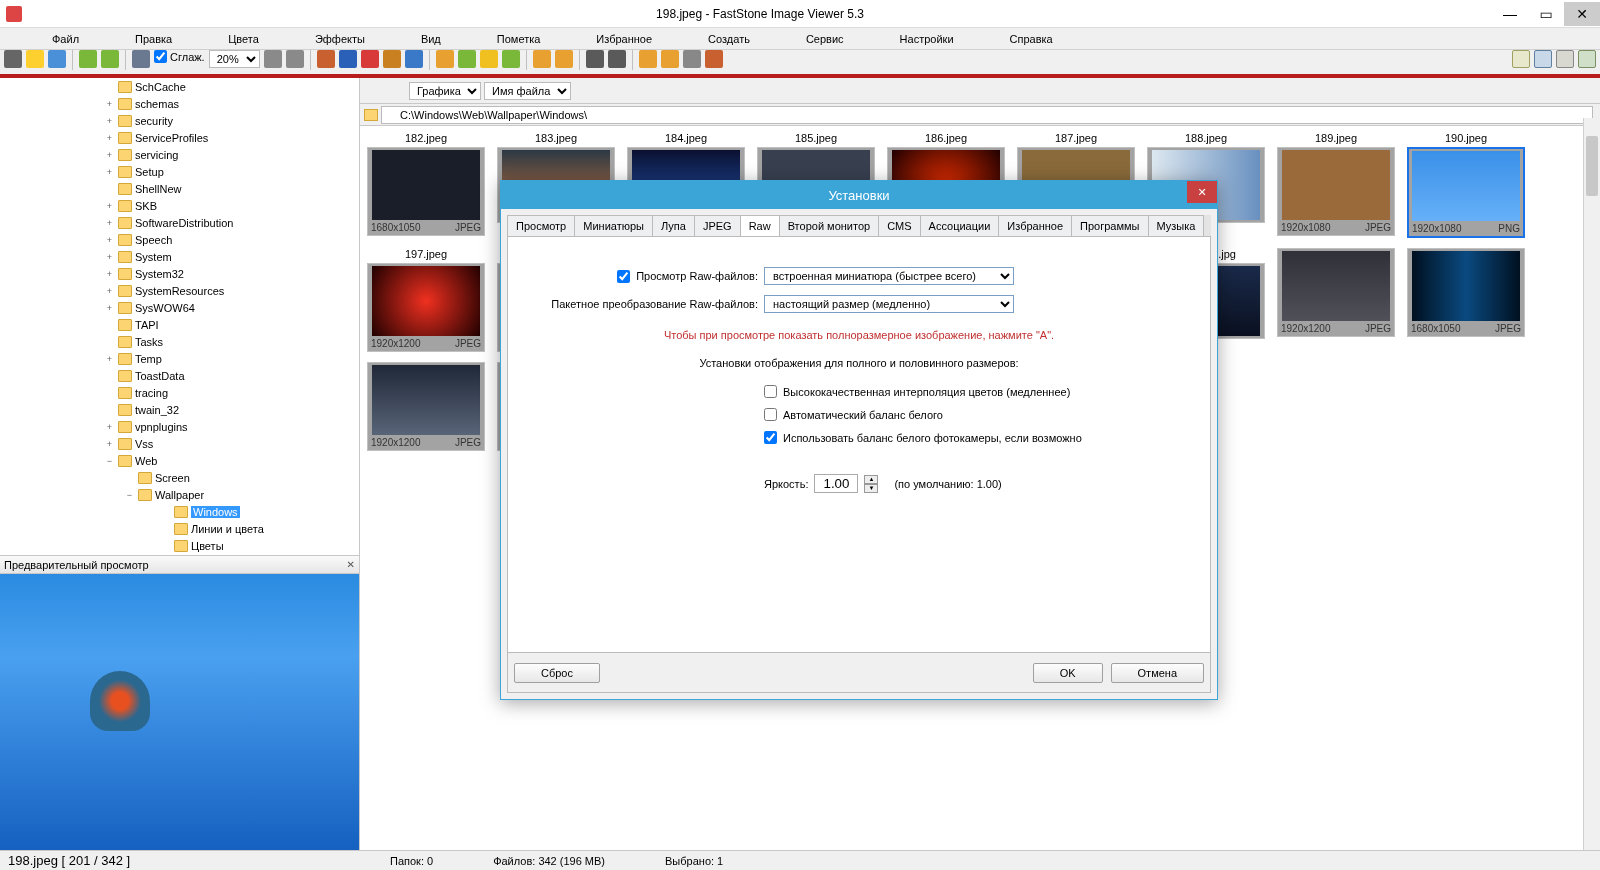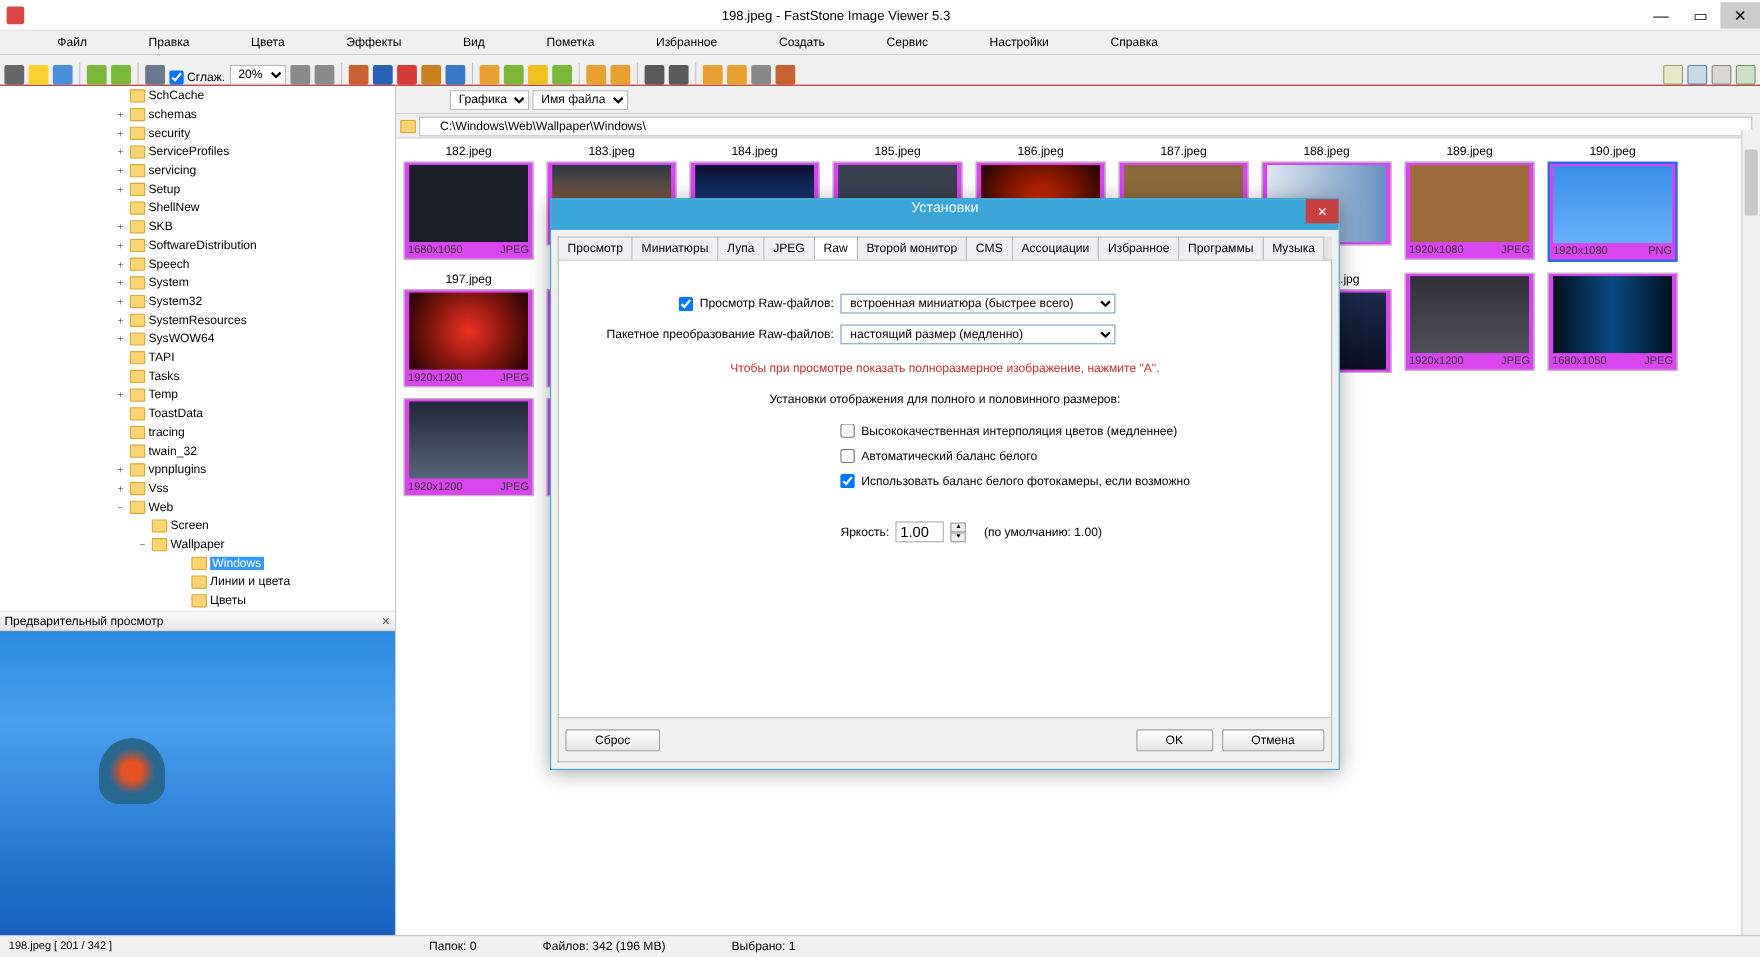--- a/index.html
+++ b/index.html
@@ -5,21 +5,21 @@
 * { box-sizing: border-box; margin: 0; padding: 0; }
 body { font-family: "Segoe UI", Tahoma, sans-serif; font-size: 11px; background: #fff; width: 1600px; height: 870px; overflow: hidden; position: relative; color: #000; }
 .titlebar { height: 28px; background: #fff; display: flex; align-items: center; border-bottom: 1px solid #ddd; }
 .titlebar .app-icon { width: 16px; height: 16px; margin: 0 6px; background: #d44; border-radius: 2px; }
 .titlebar .title-text { flex: 1; text-align: center; font-size: 12px; }
 .titlebar .win-btns { display: flex; }
 .titlebar .win-btn { width: 36px; height: 24px; display: flex; align-items: center; justify-content: center; font-size: 14px; }
 .titlebar .close-btn { background: #ccc; }
 .menubar { height: 22px; background: #f0f0f0; display: flex; align-items: center; padding: 0 4px; gap: 2px; border-bottom: 1px solid #d0d0d0; }
 .menubar span { padding: 2px 6px; margin-left: 42px; }
-.toolbar { height: 28px; background: #f0f0f0; display: flex; align-items: flex-end; padding: 0 4px; gap: 4px; border-bottom: 1px solid #b91c1c; }
+.toolbar { height: 28px; background: #f0f0f0; display: flex; align-items: flex-start; padding: 0 4px; gap: 4px; border-bottom: 4px solid #b91c1c; }
 .toolbar .tb-icon { width: 18px; height: 18px; border-radius: 2px; }
 .toolbar .tb-sep { width: 1px; height: 20px; background: #c0c0c0; margin: 0 2px; }
 .zoom-chk { display: flex; align-items: center; gap: 3px; }
 .zoom-select { border: 1px solid #bbb; padding: 1px 3px; background: #fff; font-size: 11px; }
 .toolbar-right { margin-left: auto; display: flex; gap: 4px; }
 .main-layout { display: flex; height: calc(100% - 28px - 22px - 28px - 20px); }
 .sidebar { width: 360px; display: flex; flex-direction: column; border-right: 1px solid #c8c8c8; }
 .tree-panel { flex: 1; overflow: auto; background: #fff; border-bottom: 1px solid #c8c8c8; }
 .tree-item { display: flex; align-items: center; height: 17px; padding-left: 60px; gap: 3px; white-space: nowrap; margin-left: 44px; }
 .tree-item.deep1 { padding-left: 80px; }
@@ -34,43 +34,43 @@
 .preview-bird { position: absolute; left: 25%; top: 35%; width: 60px; height: 60px; background: radial-gradient(circle,#e85020 20%,#2a6890 50%); border-radius: 50% 50% 30% 30%; }
 .content-area { flex: 1; display: flex; flex-direction: column; overflow: hidden; }
 .nav-toolbar { height: 26px; background: #f0f0f0; display: flex; align-items: center; padding: 0 4px; gap: 3px; border-bottom: 1px solid #c8c8c8; }
 .nav-toolbar .sort-select { border: 1px solid #bbb; padding: 1px 3px; background: #fff; font-size: 11px; }
 .path-bar { height: 22px; background: #f0f0f0; display: flex; align-items: center; padding: 0 4px; gap: 3px; border-bottom: 1px solid #c8c8c8; }
 .path-bar .path-input { flex: 1; border: 1px solid #bbb; padding: 2px 18px; background: #fff; font-size: 11px; }
 .thumbs-scroll { flex: 1; overflow: auto; background: #fff; padding: 6px; }
 .thumbs-grid { display: flex; flex-wrap: wrap; gap: 10px; align-content: flex-start; }
 .thumb-block { width: 120px; display: flex; flex-direction: column; align-items: center; gap: 3px; }
 .thumb-name { font-size: 11px; }
-.thumb-frame { width: 118px; border: 1px solid #c0c0c0; background: #d946ef; padding: 2px; display: flex; flex-direction: column; align-items: center; justify-content: flex-end; }
+.thumb-frame { width: 118px; border: 1px solid #c0c0c0; background: #a3a3a3; padding: 2px; display: flex; flex-direction: column; align-items: center; justify-content: flex-end; }
 .thumb-frame.selected { border: 2px solid #1a72e8; }
 .thumb-img { width: 108px; height: 70px; background: #4080c0; }
 .thumb-meta { width: 100%; display: flex; justify-content: space-between; font-size: 10px; color: #333; padding: 2px 1px 0; }
 .statusbar { height: 20px; background: #f0f0f0; display: flex; align-items: center; font-size: 11px; border-top: 1px solid #c8c8c8; }
 .statusbar .seg { padding: 0 10px; border-right: 1px solid #c8c8c8; }
 .statusbar .icons { margin-left: auto; display: flex; gap: 4px; padding: 0 6px; }
 .sb-icon { width: 14px; height: 14px; background: #d8d8d8; border-radius: 2px; }
 .dialog { position: absolute; left: 500px; top: 180px; width: 718px; height: 520px; background: #f0f0f0; border: 1px solid #3ba5d8; box-shadow: 0 3px 18px rgba(0,0,0,.35); display: flex; flex-direction: column; }
-.dlg-title { height: 28px; background: #3ba5d8; display: flex; align-items: flex-start; justify-content: center; color: #fff; font-size: 13px; position: relative; }
+.dlg-title { height: 28px; background: #3ba5d8; display: flex; align-items: center; justify-content: center; color: #fff; font-size: 13px; position: relative; }
 .dlg-close { position: absolute; right: 0; top: 0; width: 30px; height: 22px; background: #c94040; color: #fff; display: flex; align-items: center; justify-content: center; font-size: 11px; }
 .dlg-tabs { display: flex; background: #e4e4e4; border-bottom: 1px solid #bbb; margin: 6px 6px 0; }
 .dlg-tab { padding: 4px 8px; border: 1px solid #bbb; border-bottom: none; background: #edeff0; font-size: 11px; margin-right: -1px; }
 .dlg-tab.active { background: #fff; font-weight: 500; }
 .dlg-body { flex: 1; background: #fff; margin: 0 6px; border: 1px solid #bbb; border-top: none; padding: 30px 16px; display: flex; flex-direction: column; gap: 10px; }
 .form-row { display: flex; align-items: center; gap: 6px; justify-content: flex-end; padding-right: 180px; }
 .form-lbl { text-align: right; }
 .form-select { border: 1px solid #7a9fc7; background: #fff; padding: 1px 4px; width: 250px; font-size: 11px; }
 .note-red { color: #c03030; text-align: center; font-size: 11px; margin-top: 6px; }
 .note-black { text-align: center; font-size: 11px; margin: 6px 0; }
 .chk-row { display: flex; align-items: center; gap: 6px; padding-left: 240px; }
 .bright-row { display: flex; align-items: center; gap: 6px; padding-left: 240px; margin-top: 20px; }
-.bright-input { width: 44px; border: 1px solid #aaa; padding: 1px 3px; text-align: left; }
+.bright-input { width: 44px; border: 1px solid #aaa; padding: 1px 3px; text-align: center; }
 .spinner { width: 14px; height: 18px; display: flex; flex-direction: column; }
 .spinner div { flex: 1; border: 1px solid #999; background: #eee; font-size: 6px; text-align: center; }
 .dlg-buttons { height: 40px; background: #f0f0f0; margin: 0 6px 6px; display: flex; align-items: center; padding: 0 6px; gap: 8px; border: 1px solid #bbb; border-top: 0; }
 .dlg-btn { padding: 3px 26px; border: 1px solid #a0a0a0; background: linear-gradient(#fdfdfd,#e7e7e7); border-radius: 2px; font-size: 11px; }
 .dlg-buttons .spacer { flex: 1; }
 .scrollbar-v { position: absolute; right: 0; top: 118px; width: 17px; bottom: 20px; background: #f0f0f0; border-left: 1px solid #d0d0d0; }
 .scrollbar-thumb { position: absolute; left: 2px; right: 2px; top: 18px; height: 60px; background: #c8c8c8; border-radius: 2px; }
 </style>
 </head>
 <body>
@@ -540,21 +540,21 @@
 </div>
 
 <div class="statusbar">
   <div class="seg">1920 x 1080 (2.07 MP)   24bit  PNG   2.41 MB   2014-10-08 19:25</div>
   <div class="seg" style="padding:0 6px">1:1</div>
   <div class="icons">
     <div class="sb-icon"></div>
     <div class="sb-icon"></div>
   </div>
 </div>
-<div style="position:absolute;left:0;bottom:0;height:20px;width:360px;background:#f0f0f0;border-top:1px solid #c8c8c8;display:flex;align-items:center;padding:0 8px;font-size:10px">198.jpeg [ 201 / 342 ]</div>
+<div style="position:absolute;left:0;bottom:0;height:20px;width:360px;background:#f0f0f0;border-top:1px solid #c8c8c8;display:flex;align-items:center;padding:0 8px;font-size:13px">198.jpeg [ 201 / 342 ]</div>
 <div style="position:absolute;left:360px;bottom:0;height:20px;right:0;background:#f0f0f0;border-top:1px solid #c8c8c8;display:flex;align-items:center;font-size:11px">
   <div class="seg" style="padding:0 30px">Папок: 0</div>
   <div class="seg" style="padding:0 30px">Файлов: 342 (196 MB)</div>
   <div class="seg" style="padding:0 30px">Выбрано: 1</div>
 </div>
 
 <div class="dialog">
   <div class="dlg-title">
     <span>Установки</span>
     <div class="dlg-close">✕</div>

